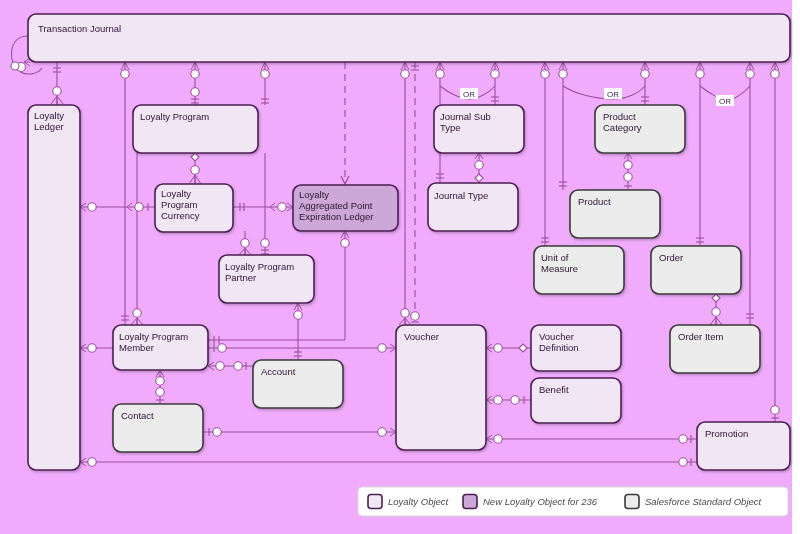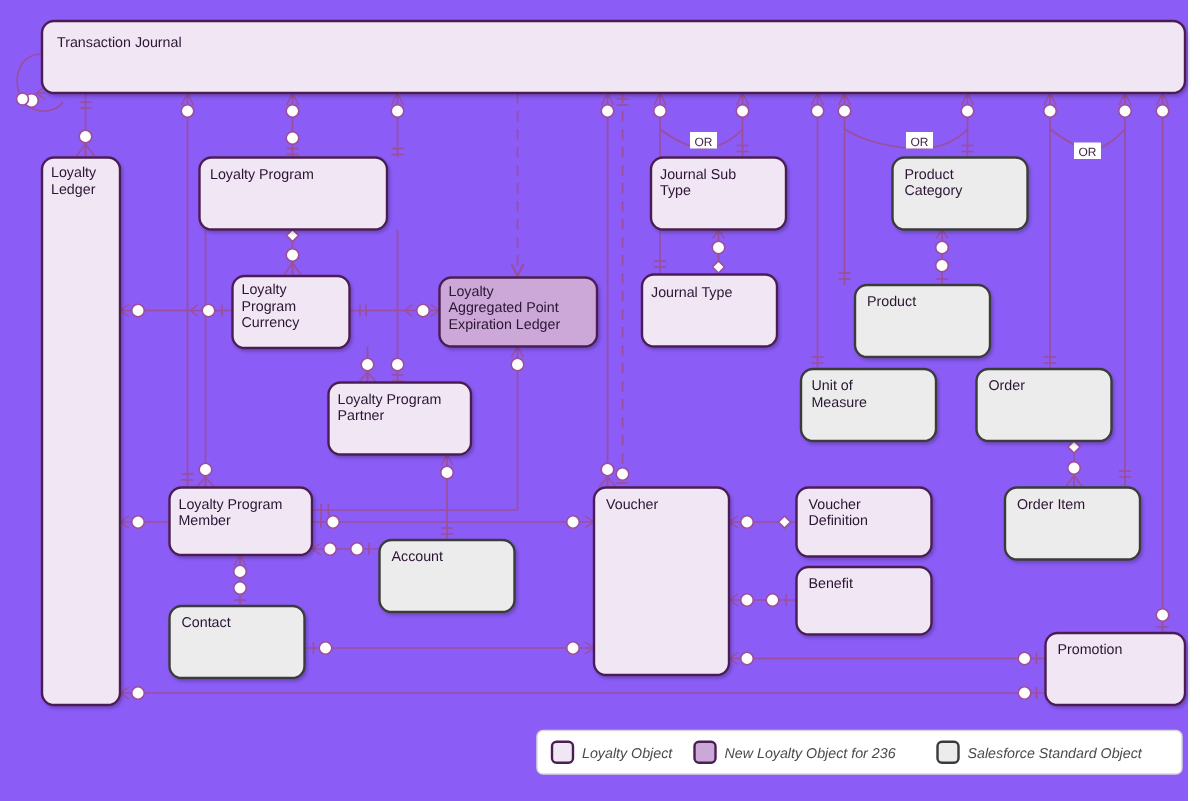--- a/index.html
+++ b/index.html
@@ -5,21 +5,21 @@
   html, body {
     margin: 0; padding: 0;
     background: #ffffff;
     width: 800px; height: 534px;
     overflow: hidden;
     font-family: "Liberation Sans", sans-serif;
   }
   #stage {
     position: relative;
     width: 792px; height: 534px;
-    background: #8b5cf6;
+    background: #f0abfc;
   }
   svg#diagram {
     position: absolute; left: 0; top: 0;
     width: 800px; height: 534px;
   }
   .ent-label {
     font-family: "Liberation Sans", sans-serif;
     font-size: 9.5px;
     fill: #2b1533;
     dominant-baseline: hanging;

